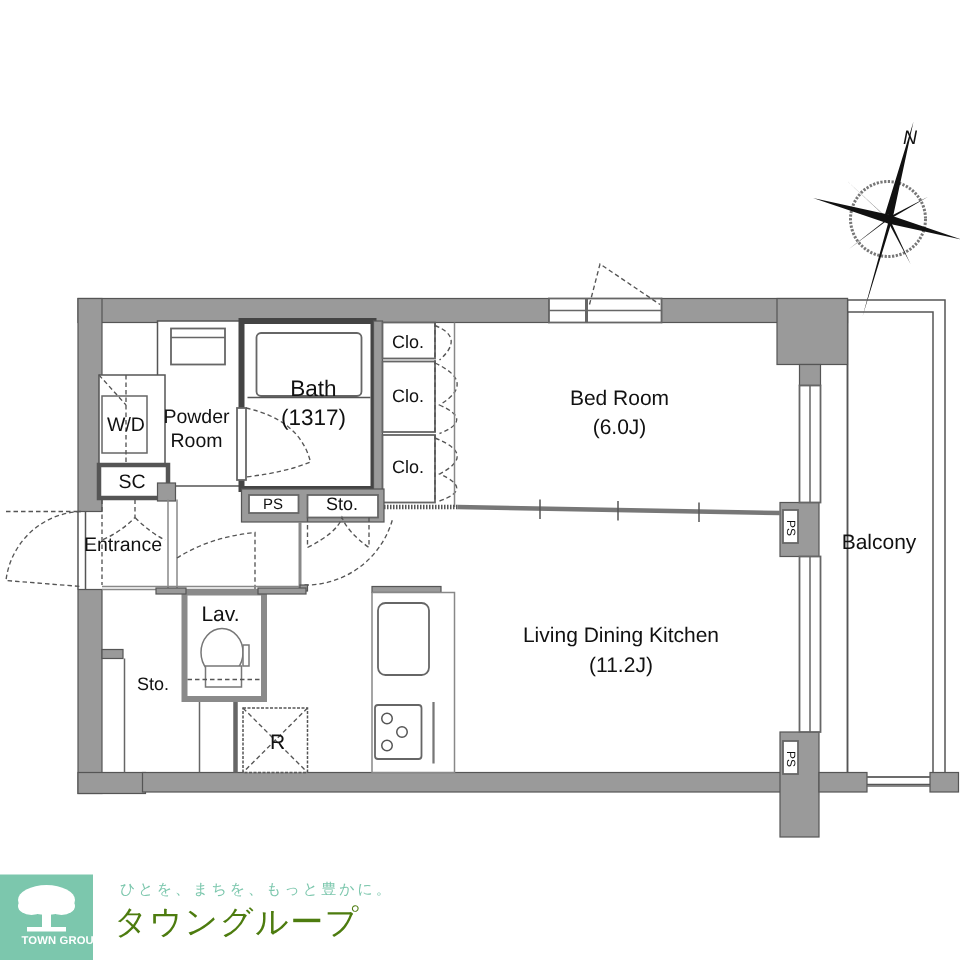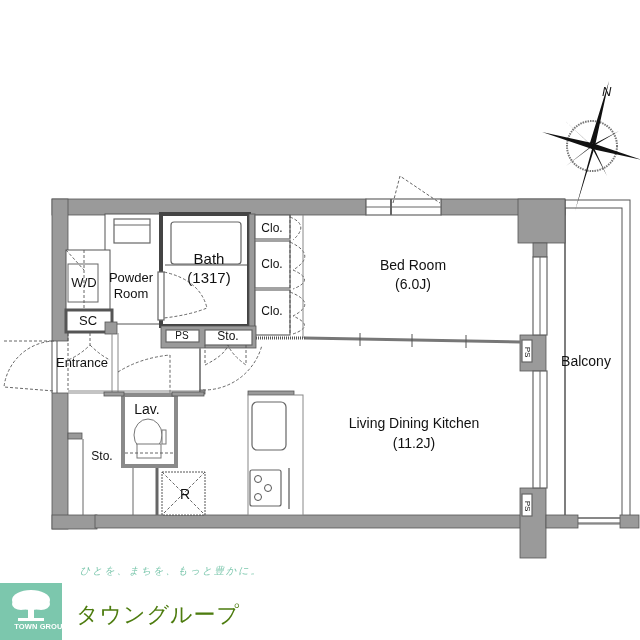--- a/index.html
+++ b/index.html
@@ -9,22 +9,22 @@
     .lbl { font-family: "Liberation Sans", sans-serif; fill: #111; }
     .wall { fill: #9a9a9a; stroke: #555; stroke-width: 0.8; }
     .thin { fill: none; stroke: #555; stroke-width: 1; }
     .fix { fill: #fff; stroke: #666; stroke-width: 1.2; }
     .dash { fill: none; stroke: #555; stroke-width: 0.9; stroke-dasharray: 3 2; }
     .logo-box { position: absolute; left: 0; top: 583px; width: 62px; height: 57px;
                 background: #7cc7ad; }
     .logo-tag { position: absolute; left: 0; top: 622px; width: 82px; text-align: center;
                 color: #fff; font-size: 7.5px; font-weight: bold; letter-spacing: 0.1px; }
     .logo-tree { position: absolute; left: 10px; top: 588px; width: 42px; height: 34px; }
-    .slogan { position: absolute; left: 80px; top: 564px; font-size: 10px; color: #7cc7ad;
-              letter-spacing: 2px; font-family: "DejaVu Sans", sans-serif; font-style: italic; }
+    .slogan { position: absolute; left: 80px; top: 586px; font-size: 10px; color: #7cc7ad;
+              letter-spacing: 2px; font-family: "DejaVu Sans", sans-serif; }
     .brand { position: absolute; left: 76px; top: 600px; font-size: 22px; color: #4d7c0f;
              letter-spacing: 1px; font-family: "DejaVu Sans", sans-serif; }
   </style>
 </head>
 <body>
 
 <svg id="plan" viewBox="0 0 640 640" xmlns="http://www.w3.org/2000/svg">
 
   <g transform="translate(592,146)">
     <circle r="25" fill="none" stroke="#777" stroke-width="2" stroke-dasharray="1.5 1"></circle>

